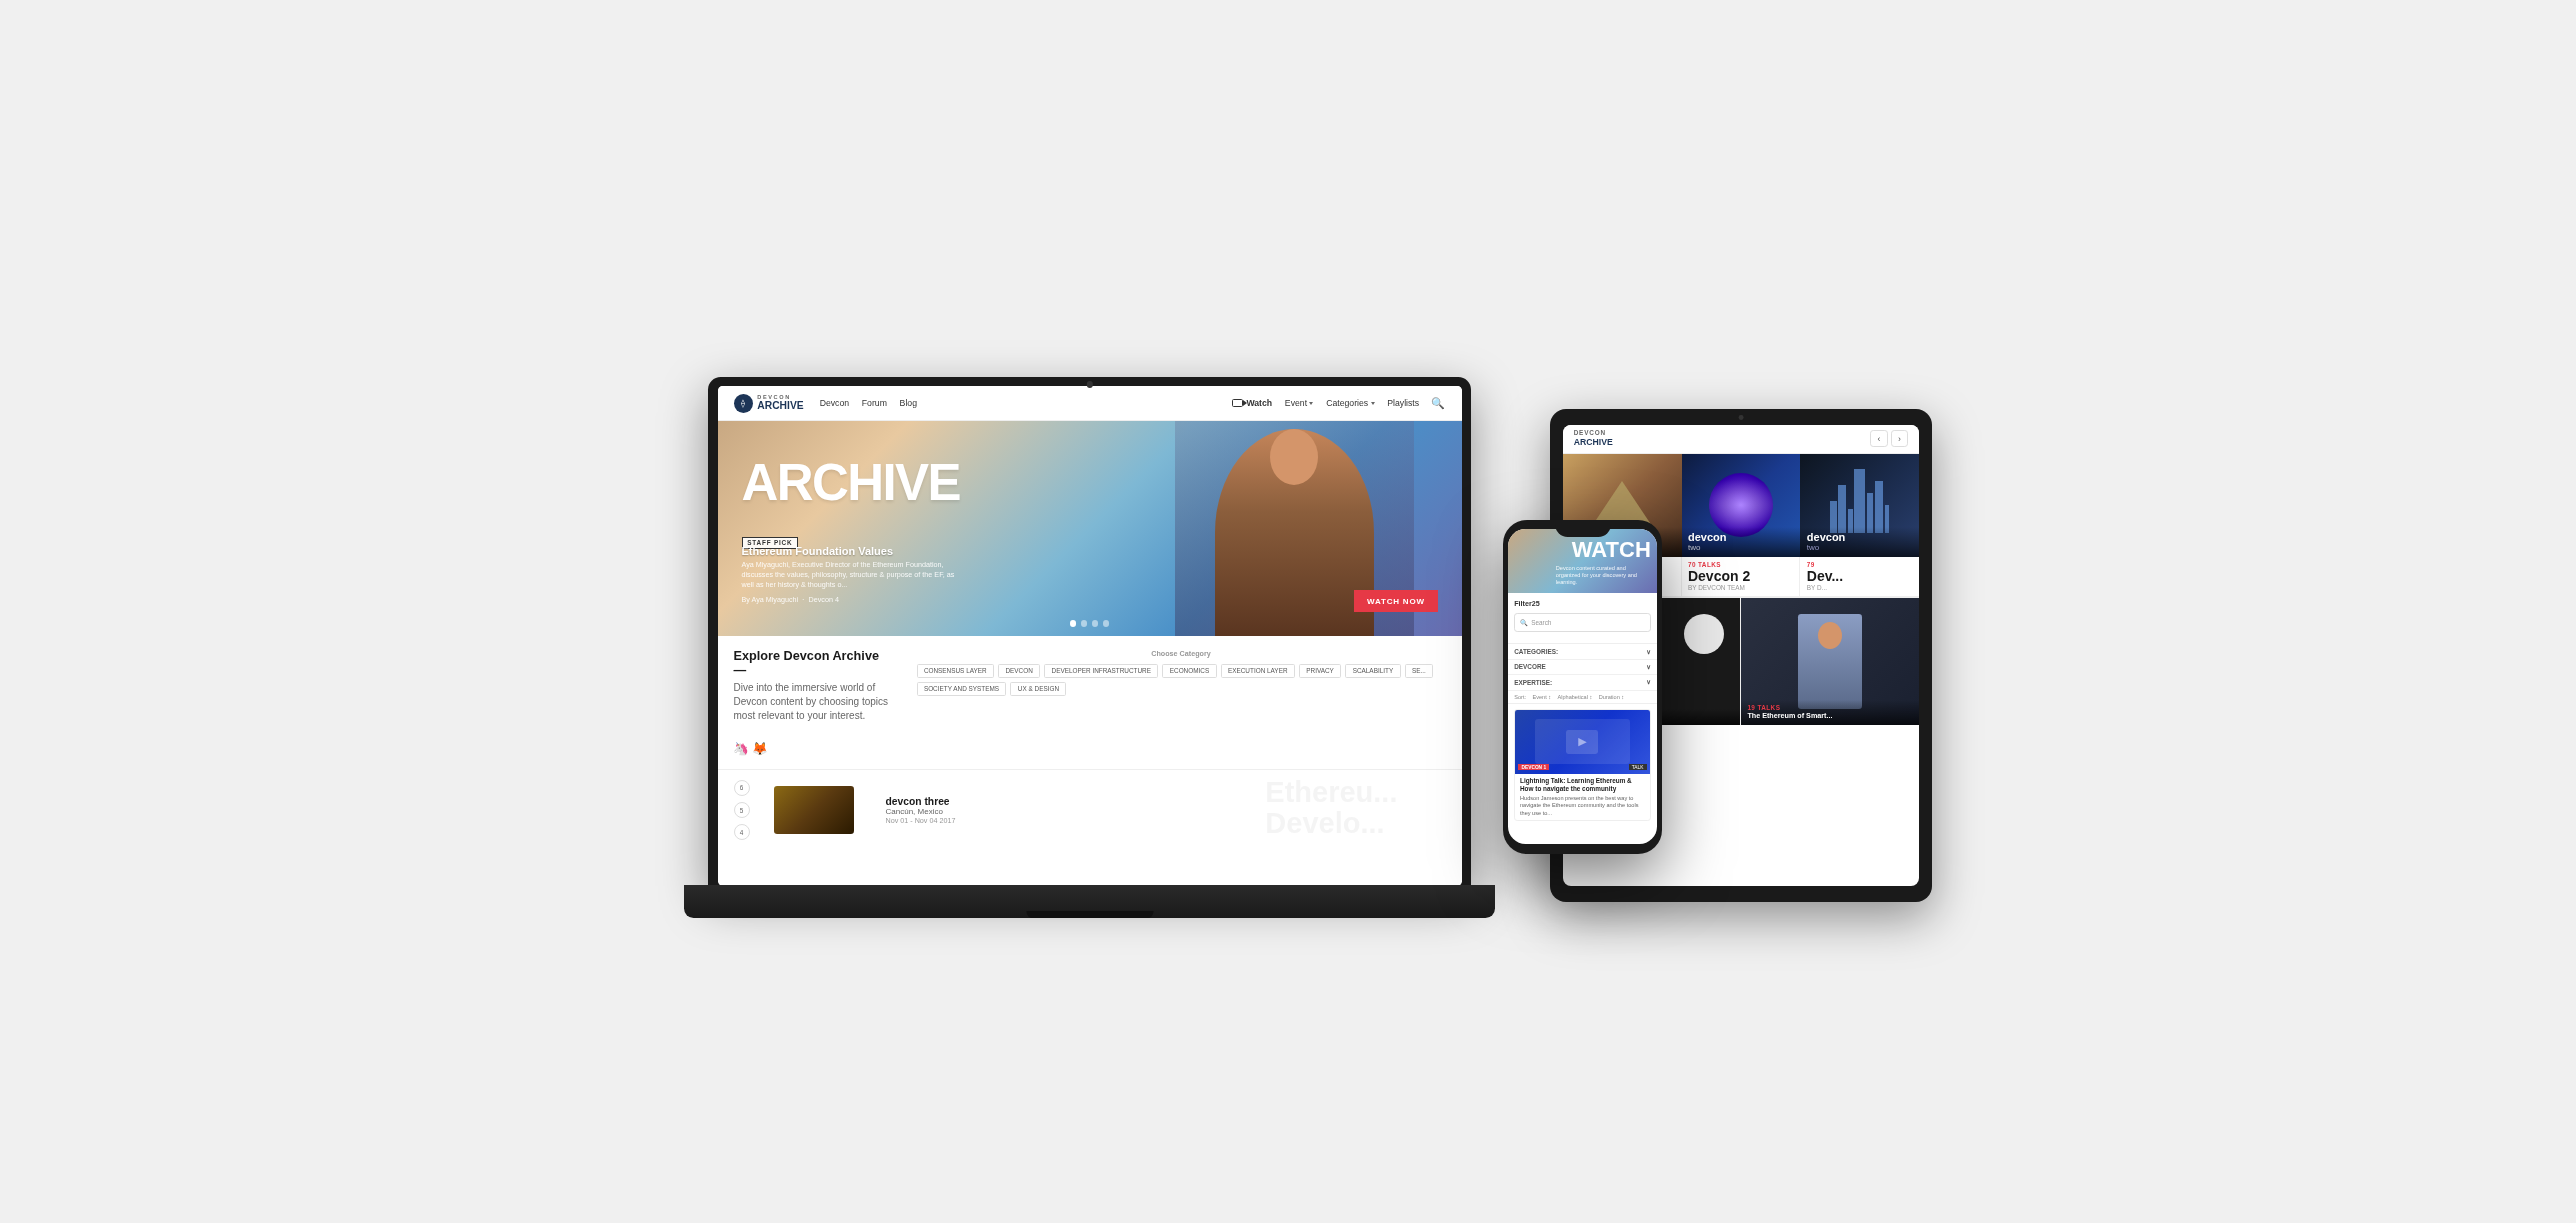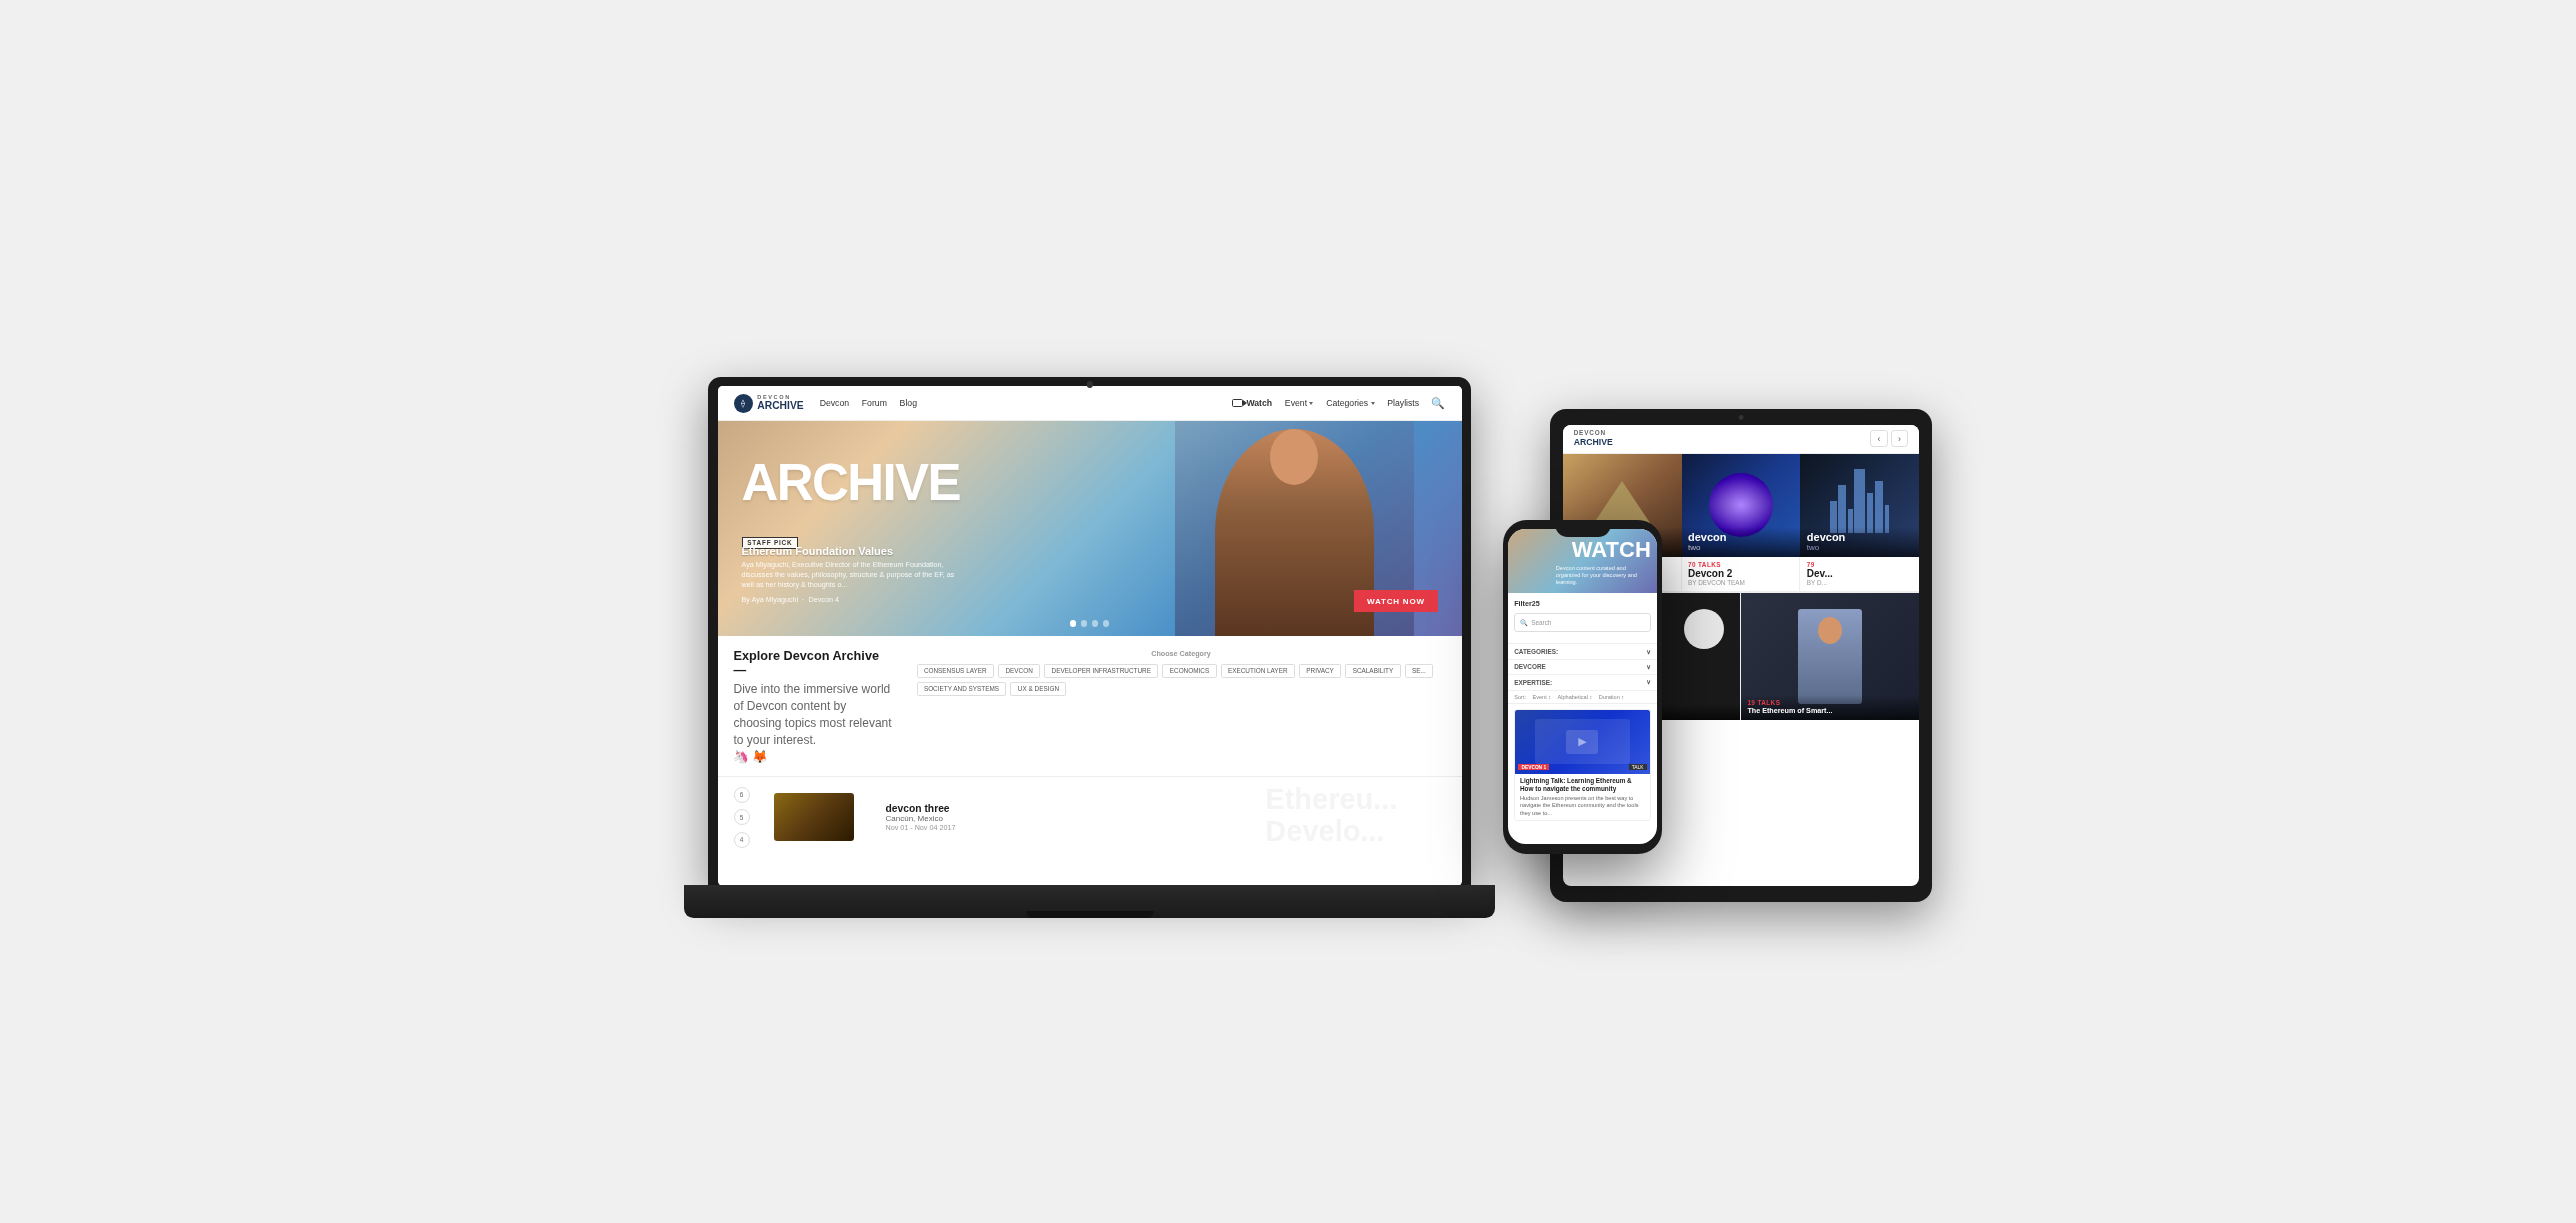--- a/index.html
+++ b/index.html
@@ -353,24 +353,24 @@
     }
 
     .explore-title {
       font-size: 12.7px;
       font-weight: 800;
       color: #1a1a1a;
       margin-bottom: 4.8px;
     }
 
     .explore-desc {
-      font-size: 12px;
+      font-size: 10px;
       color: #666;
       line-height: 1.4;
-      margin-bottom: 0;
+      margin-bottom: 18px;
     }
 
     .explore-emojis {
       font-size: 12.7px;
     }
 
     .explore-right {
       flex: 1;
     }
 
@@ -735,21 +735,21 @@
     }
 
     .tablet-meta-talks {
       font-size: 6.4px;
       color: #e63946;
       font-weight: 700;
       letter-spacing: 0.4px;
     }
 
     .tablet-meta-title {
-      font-size: 10px;
+      font-size: 14px;
       font-weight: 700;
       color: #1a1a1a;
     }
 
     .tablet-meta-by {
       font-size: 6.4px;
       color: #999;
     }
 
     .tablet-bottom-row {

